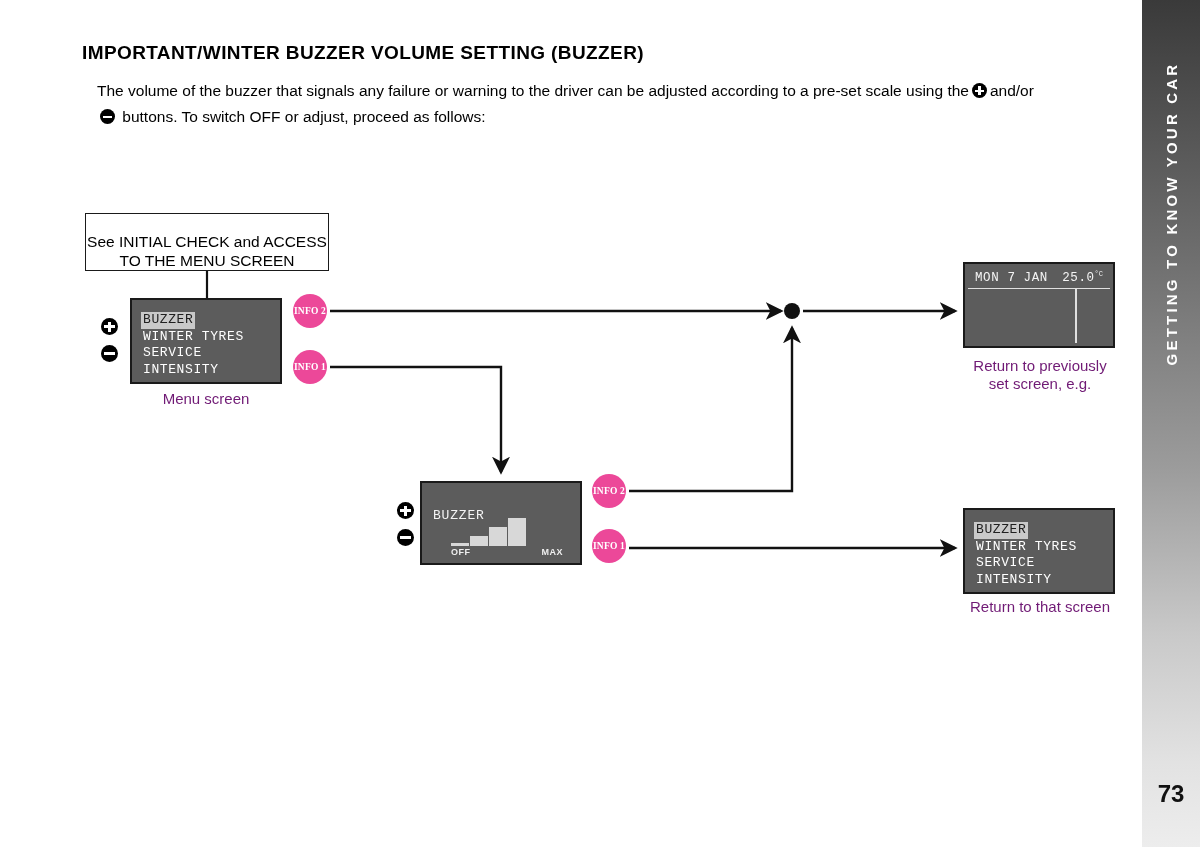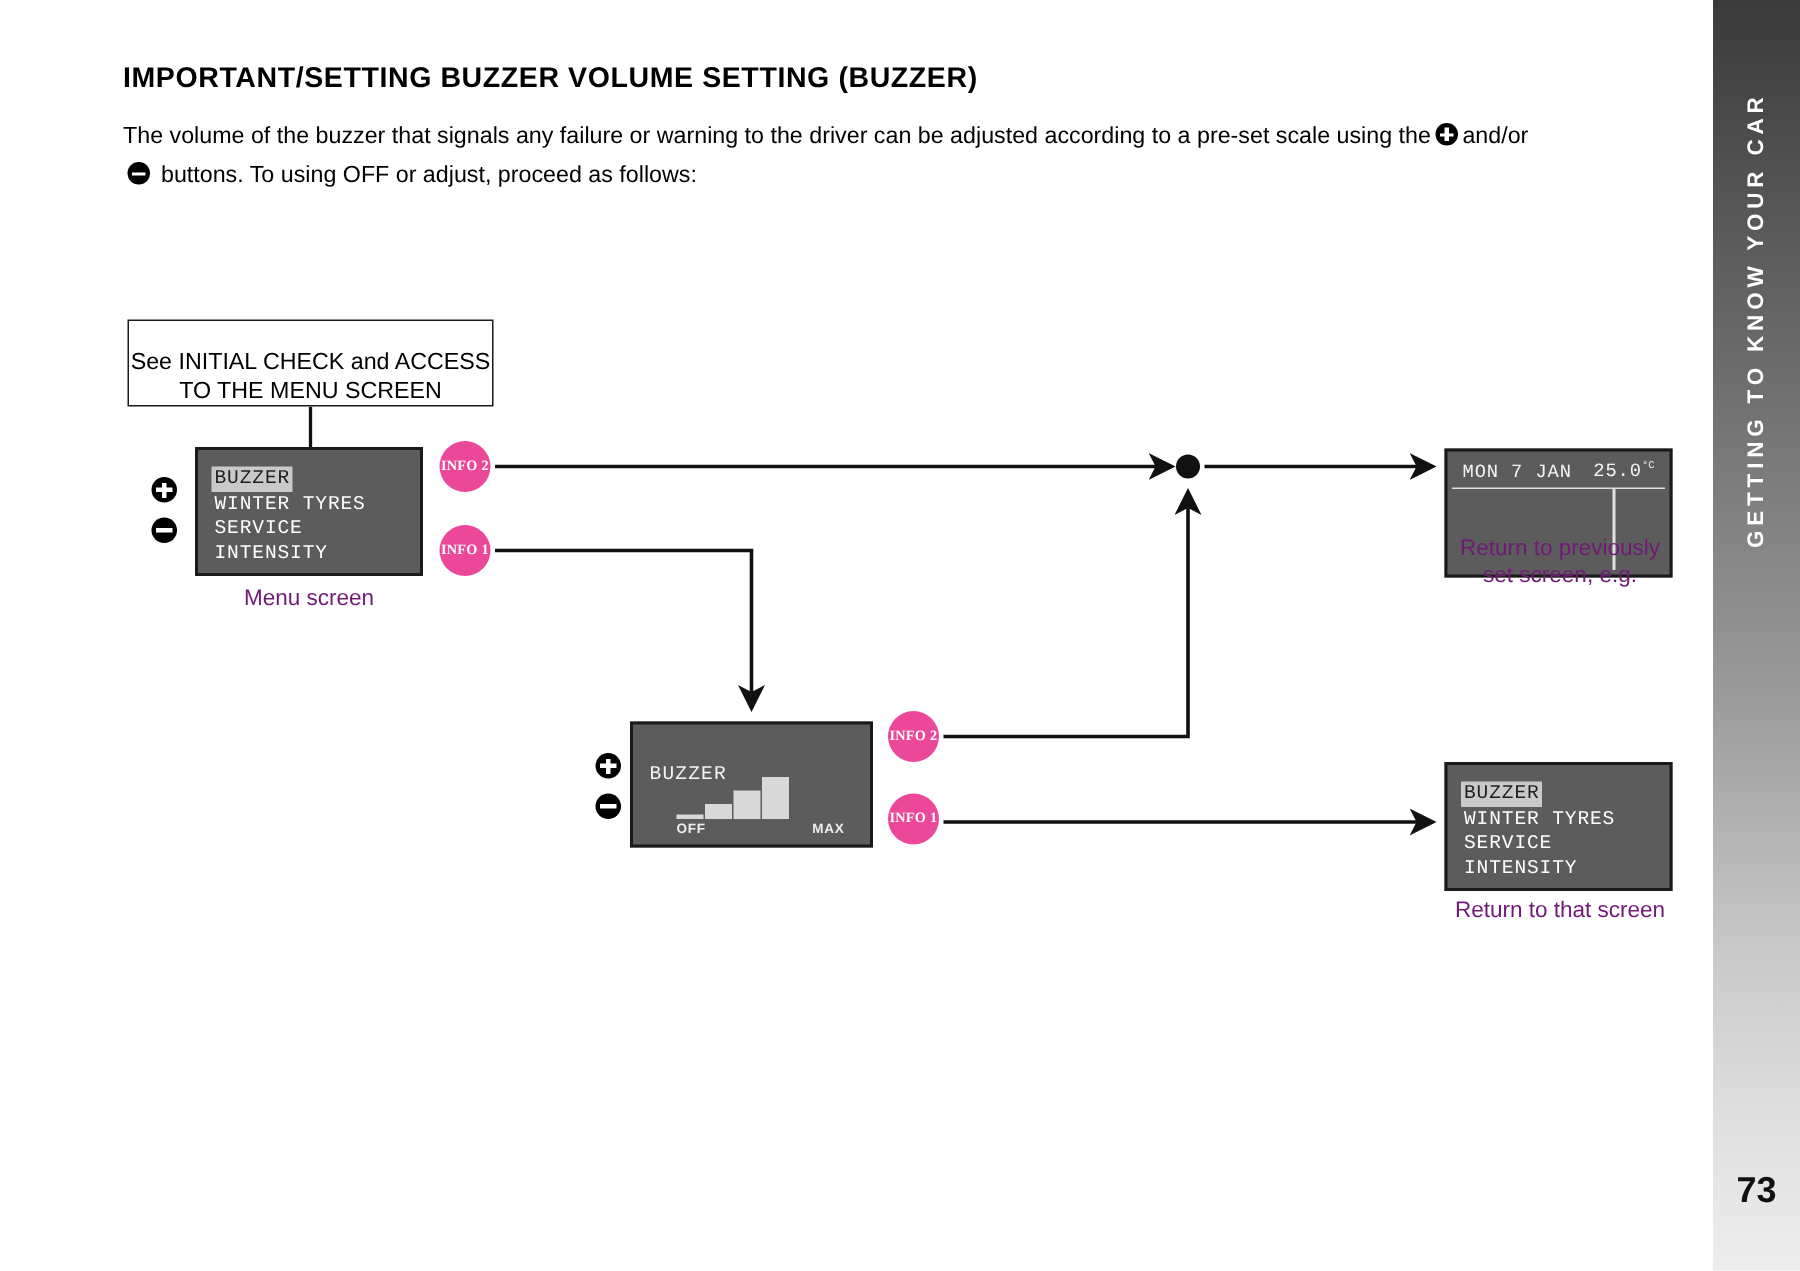--- a/index.html
+++ b/index.html
@@ -39,21 +39,21 @@
   }
 
   
   #page-title{
     position:absolute; left:82px; top:42px;
     font-size:19px; font-weight:bold; color:#000;
     letter-spacing:0.4px;
     font-family:"Liberation Sans", sans-serif;
   }
   #intro{
-    position:absolute; left:82px; top:78px; width:1045px;
+    position:absolute; left:97px; top:78px; width:1045px;
     font-size:15.5px; line-height:26px; color:#000;
   }
   .inline-icon{
     display:inline-block; vertical-align:-2px;
     width:15px; height:15px; border-radius:50%;
     background:#000; position:relative; margin:0 3px;
   }
   .inline-icon::before{
     content:""; position:absolute; left:3px; top:6.5px;
     width:9px; height:2.5px; background:#fff;
@@ -121,21 +121,21 @@
   }
   .bar{ background:#d8d8d8; width:18px; }
   #buzzer-scale{
     position:absolute; left:26px; bottom:3px; width:112px;
     display:flex; justify-content:space-between;
     font-family:"Liberation Sans", sans-serif;
     font-size:9px; font-weight:bold; color:#efefef; letter-spacing:0.5px;gap:32px;
   }
 
   
-  #info-screen{ left:963px; top:262px; width:152px; height:86px;margin-top:37px; }
+  #info-screen{ left:963px; top:262px; width:152px; height:86px; }
   #info-top-row{
     position:absolute; left:0; top:0; right:0; height:22px;
     border-bottom:1.5px solid #e0e0e0;
     display:flex; align-items:center; justify-content:space-between;
     padding:0 7px;
     font-family:"Liberation Mono","DejaVu Sans Mono",monospace;
     font-size:12.5px; color:#f4f4f4; letter-spacing:0.6px;
   }
   #info-temp sup{ font-size:7px; vertical-align:super; letter-spacing:0; }
   #info-vdivider{
@@ -203,26 +203,26 @@
     <polyline points="330,367 501,367 501,472" fill="none" stroke="#111" stroke-width="2.4" marker-end="url(#arrow)"></polyline>
 
     <polyline points="629,491 792,491 792,328" fill="none" stroke="#111" stroke-width="2.4" marker-end="url(#arrow)"></polyline>
 
     <line x1="629" y1="548" x2="955" y2="548" stroke="#111" stroke-width="2.4" marker-end="url(#arrow)"></line>
 
     <circle cx="792" cy="311" r="8" fill="#111"></circle>
   </svg>
 </div>
 
-<div id="page-title">IMPORTANT/SETTING BUZZER VOLUME SETTING (BUZZER)</div>
+<div id="page-title">IMPORTANT/WINTER BUZZER VOLUME SETTING (BUZZER)</div>
 
 <div id="intro">
   <span>The volume of the buzzer that signals any failure or warning to the driver can be adjusted according to a pre-set scale using the</span><span class="inline-icon plus"></span><span>and/or</span><br>
   <span class="inline-icon"></span>
-  <span>buttons. To using OFF or adjust, proceed as follows:</span>
+  <span>buttons. To switch OFF or adjust, proceed as follows:</span>
 </div>
 
 <div id="initial-check-box">
   <div>
     <span>See INITIAL CHECK and ACCESS</span><br>
     <span>TO THE MENU SCREEN</span>
   </div>
 </div>
 
 <div class="pm" id="pm-menu">

